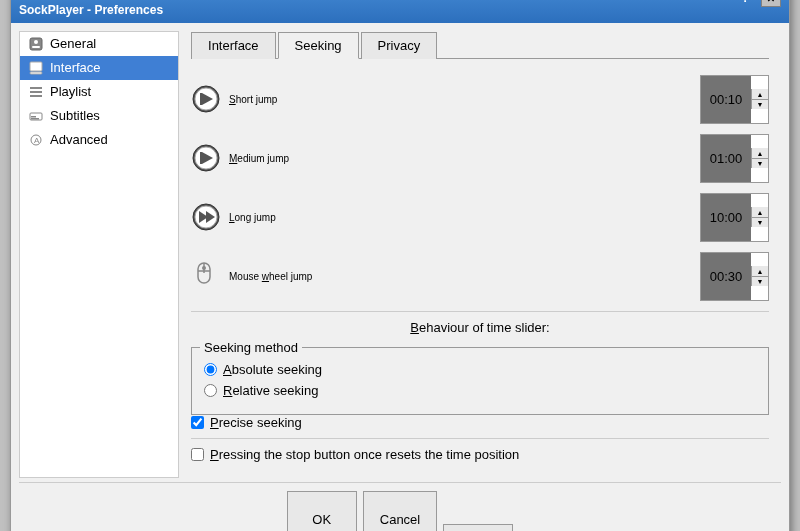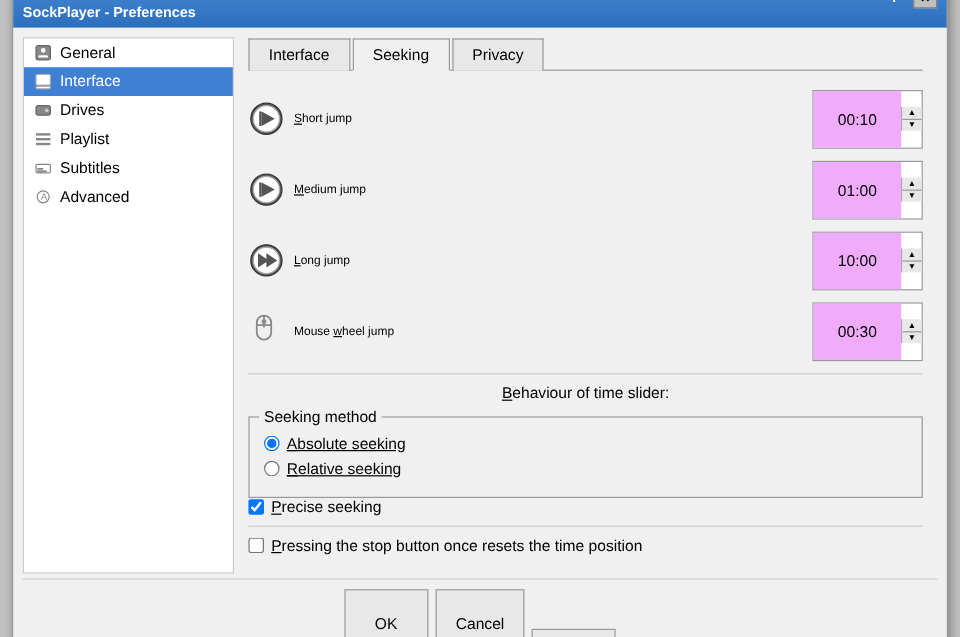--- a/index.html
+++ b/index.html
@@ -70,21 +70,21 @@
       display: flex;
       flex-direction: column;
       padding: 8px;
     }
     .content-area {
       display: flex;
       gap: 0;
     }
     
     .sidebar {
-      width: 176px;
+      width: 160px;
       background: white;
       border: 1px solid #ccc;
       flex-shrink: 0;
       min-height: 380px;
     }
     .sidebar-item {
       display: flex;
       align-items: center;
       gap: 6px;
       padding: 4px 8px;
@@ -147,27 +147,27 @@
       flex: 1;
       font-size: 10px;
     }
     .time-spinner {
       display: flex;
       align-items: center;
       border: 1px solid #999;
       background: white;
     }
     .time-input {
-      width: 73px;
+      width: 50px;
       border: none;
       outline: none;
       padding: 16px 4px;
       font-size: 13px;
       text-align: center;
-      background: #f0abfc;
+      background: #737373;
     }
     .spinner-buttons {
       display: flex;
       flex-direction: column;
       border-left: 1px solid #999;
     }
     .spinner-btn {
       width: 16px;
       height: 10px;
       background: #e8e8e8;
@@ -214,21 +214,20 @@
       background: #e0e0e0;
       border-left: 1px solid #999;
       padding: 2px 6px;
       font-size: 10px;
     }
     
     .groupbox {
       border: 1px solid #999;
       padding: 8px 12px 10px 12px;
       position: relative;
-      text-decoration: underline;
     }
     .groupbox-title {
       position: absolute;
       top: -8px;
       left: 8px;
       background: #f0f0f0;
       padding: 0 4px;
       font-size: 13px;
     }
     .radio-row {
@@ -315,29 +314,20 @@
             <svg width="14" height="14" viewBox="0 0 14 14">
               <rect x="1" y="1" width="12" height="9" rx="1" fill="#fff" stroke="#aaa" stroke-width="1"></rect>
               <rect x="1" y="11" width="12" height="2" rx="1" fill="#fff" stroke="#aaa" stroke-width="1"></rect>
             </svg>
           </div>
           <span>Interface</span>
         </div>
         <div class="sidebar-item">
           <div class="sidebar-item-icon">
             <svg width="14" height="14" viewBox="0 0 14 14">
-              <rect x="1" y="3" width="12" height="8" rx="2" fill="#888" stroke="#666" stroke-width="1"></rect>
-              <circle cx="10" cy="7" r="1.5" fill="#ccc"></circle>
-            </svg>
-          </div>
-          <span>Drives</span>
-        </div>
-        <div class="sidebar-item">
-          <div class="sidebar-item-icon">
-            <svg width="14" height="14" viewBox="0 0 14 14">
               <rect x="1" y="2" width="12" height="2" fill="#888"></rect>
               <rect x="1" y="6" width="12" height="2" fill="#888"></rect>
               <rect x="1" y="10" width="12" height="2" fill="#888"></rect>
             </svg>
           </div>
           <span>Playlist</span>
         </div>
         <div class="sidebar-item">
           <div class="sidebar-item-icon">
             <svg width="14" height="14" viewBox="0 0 14 14">

